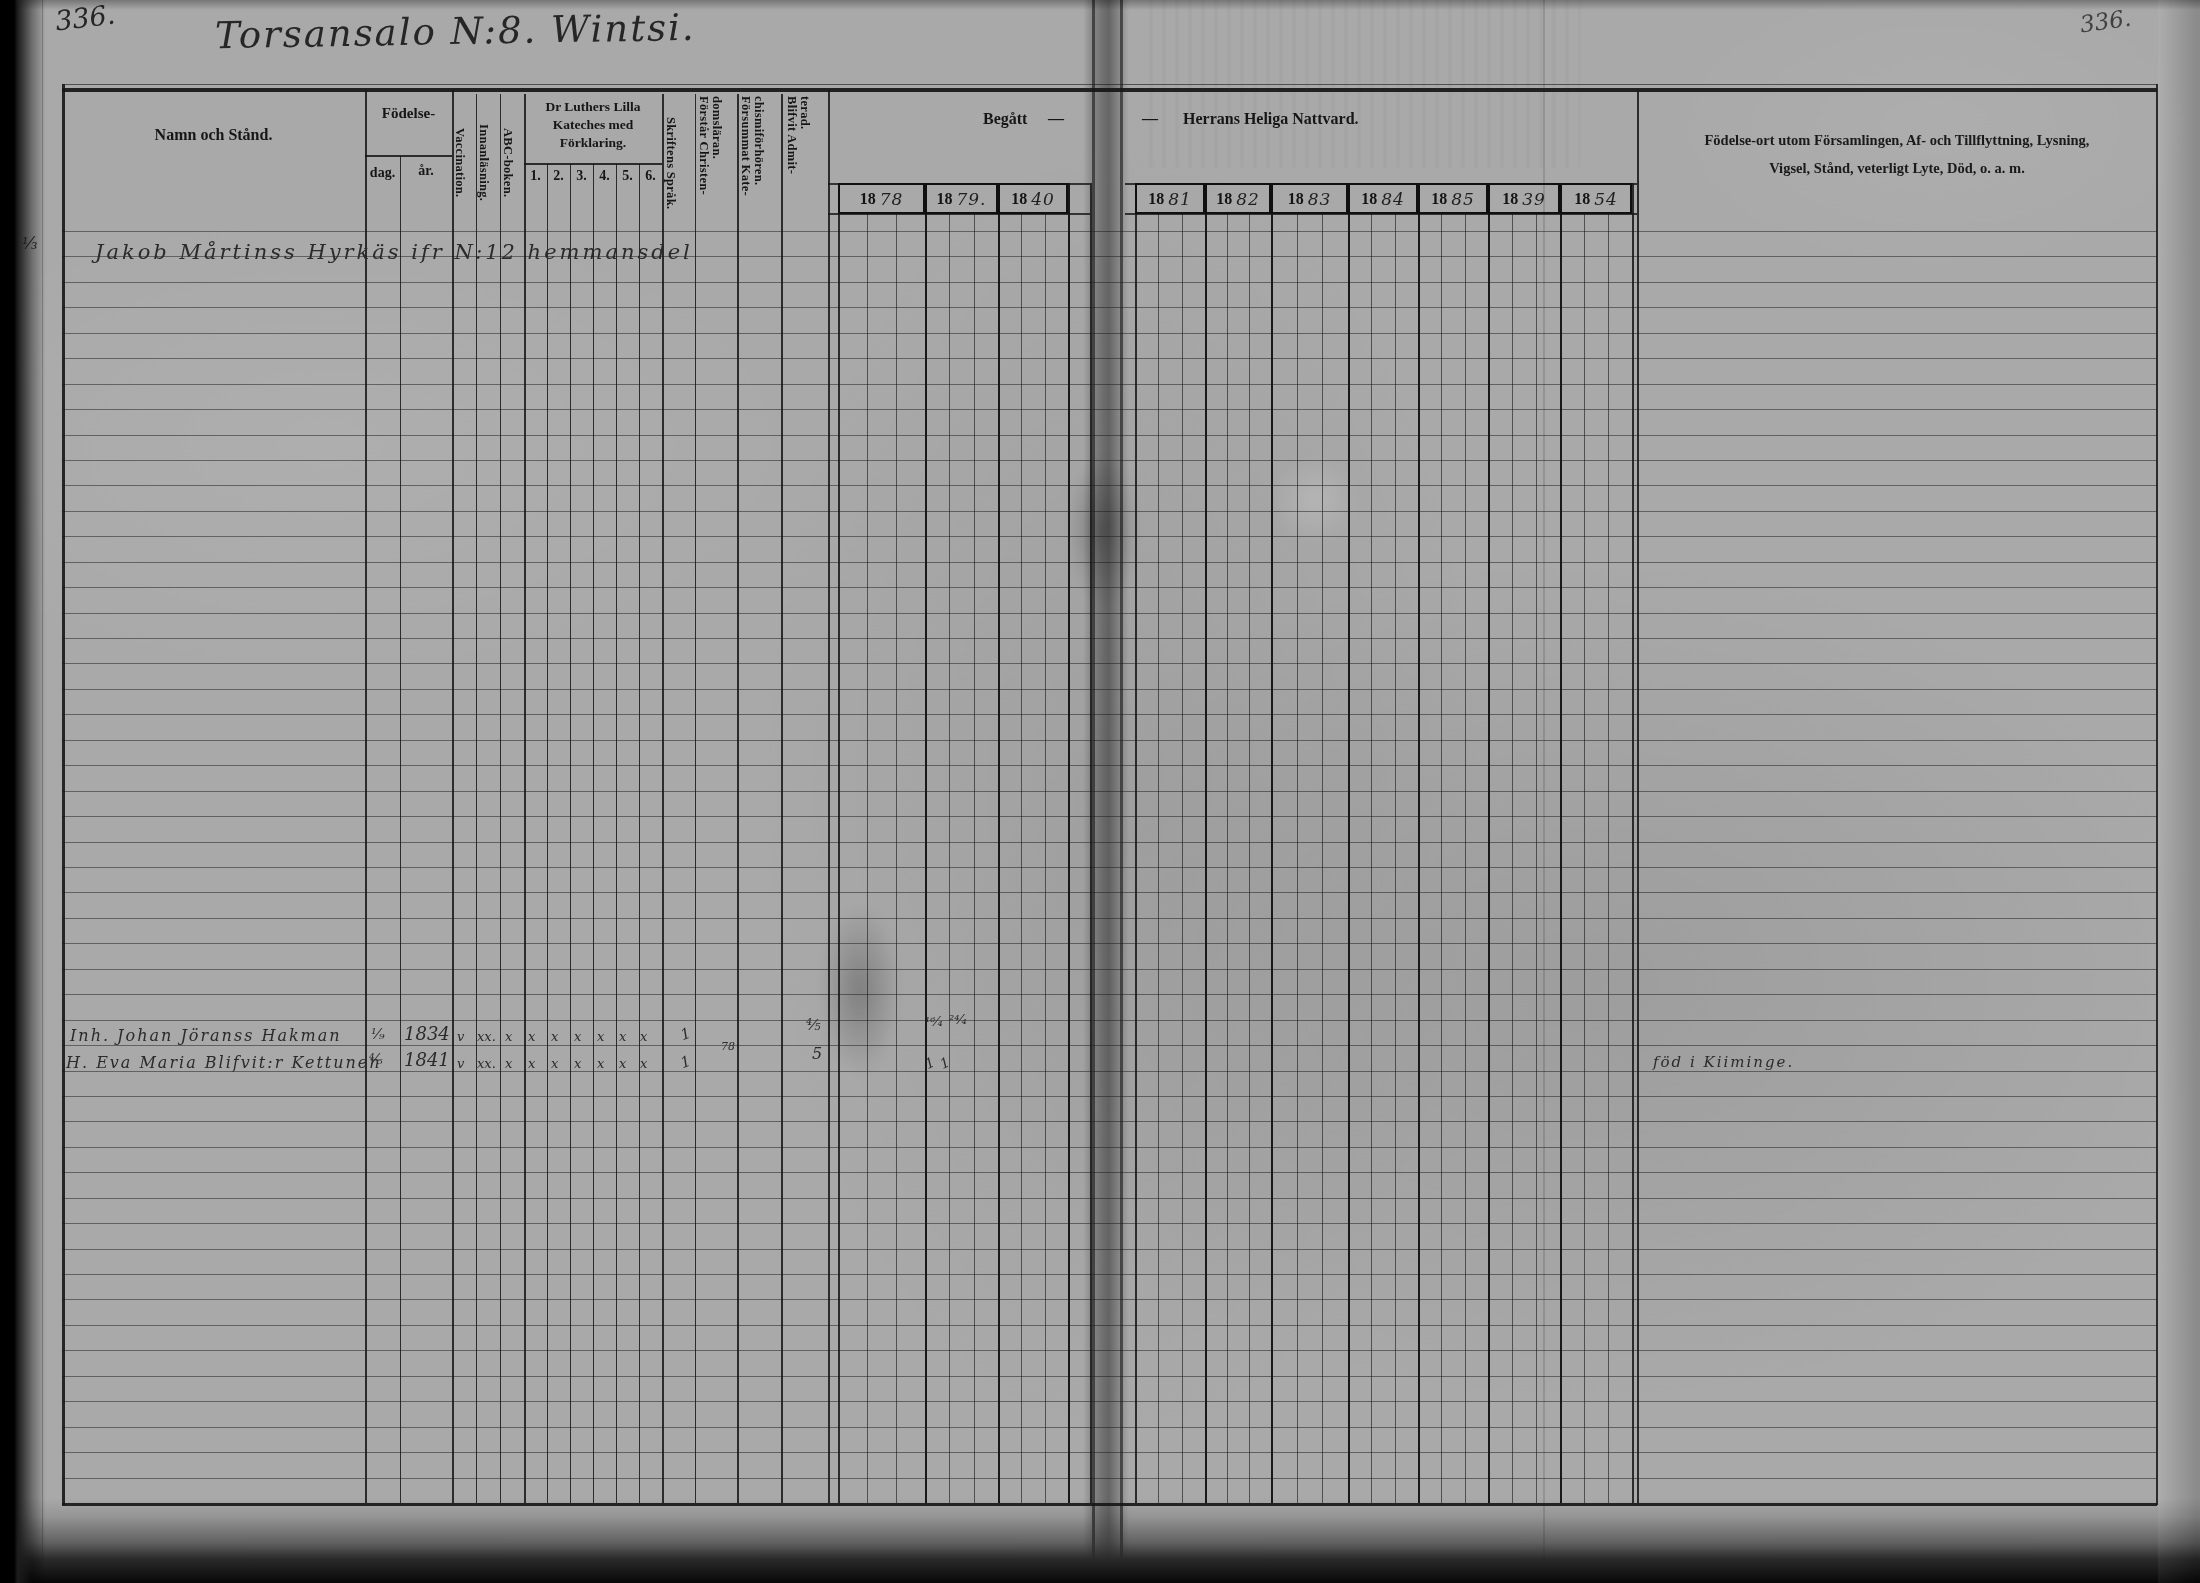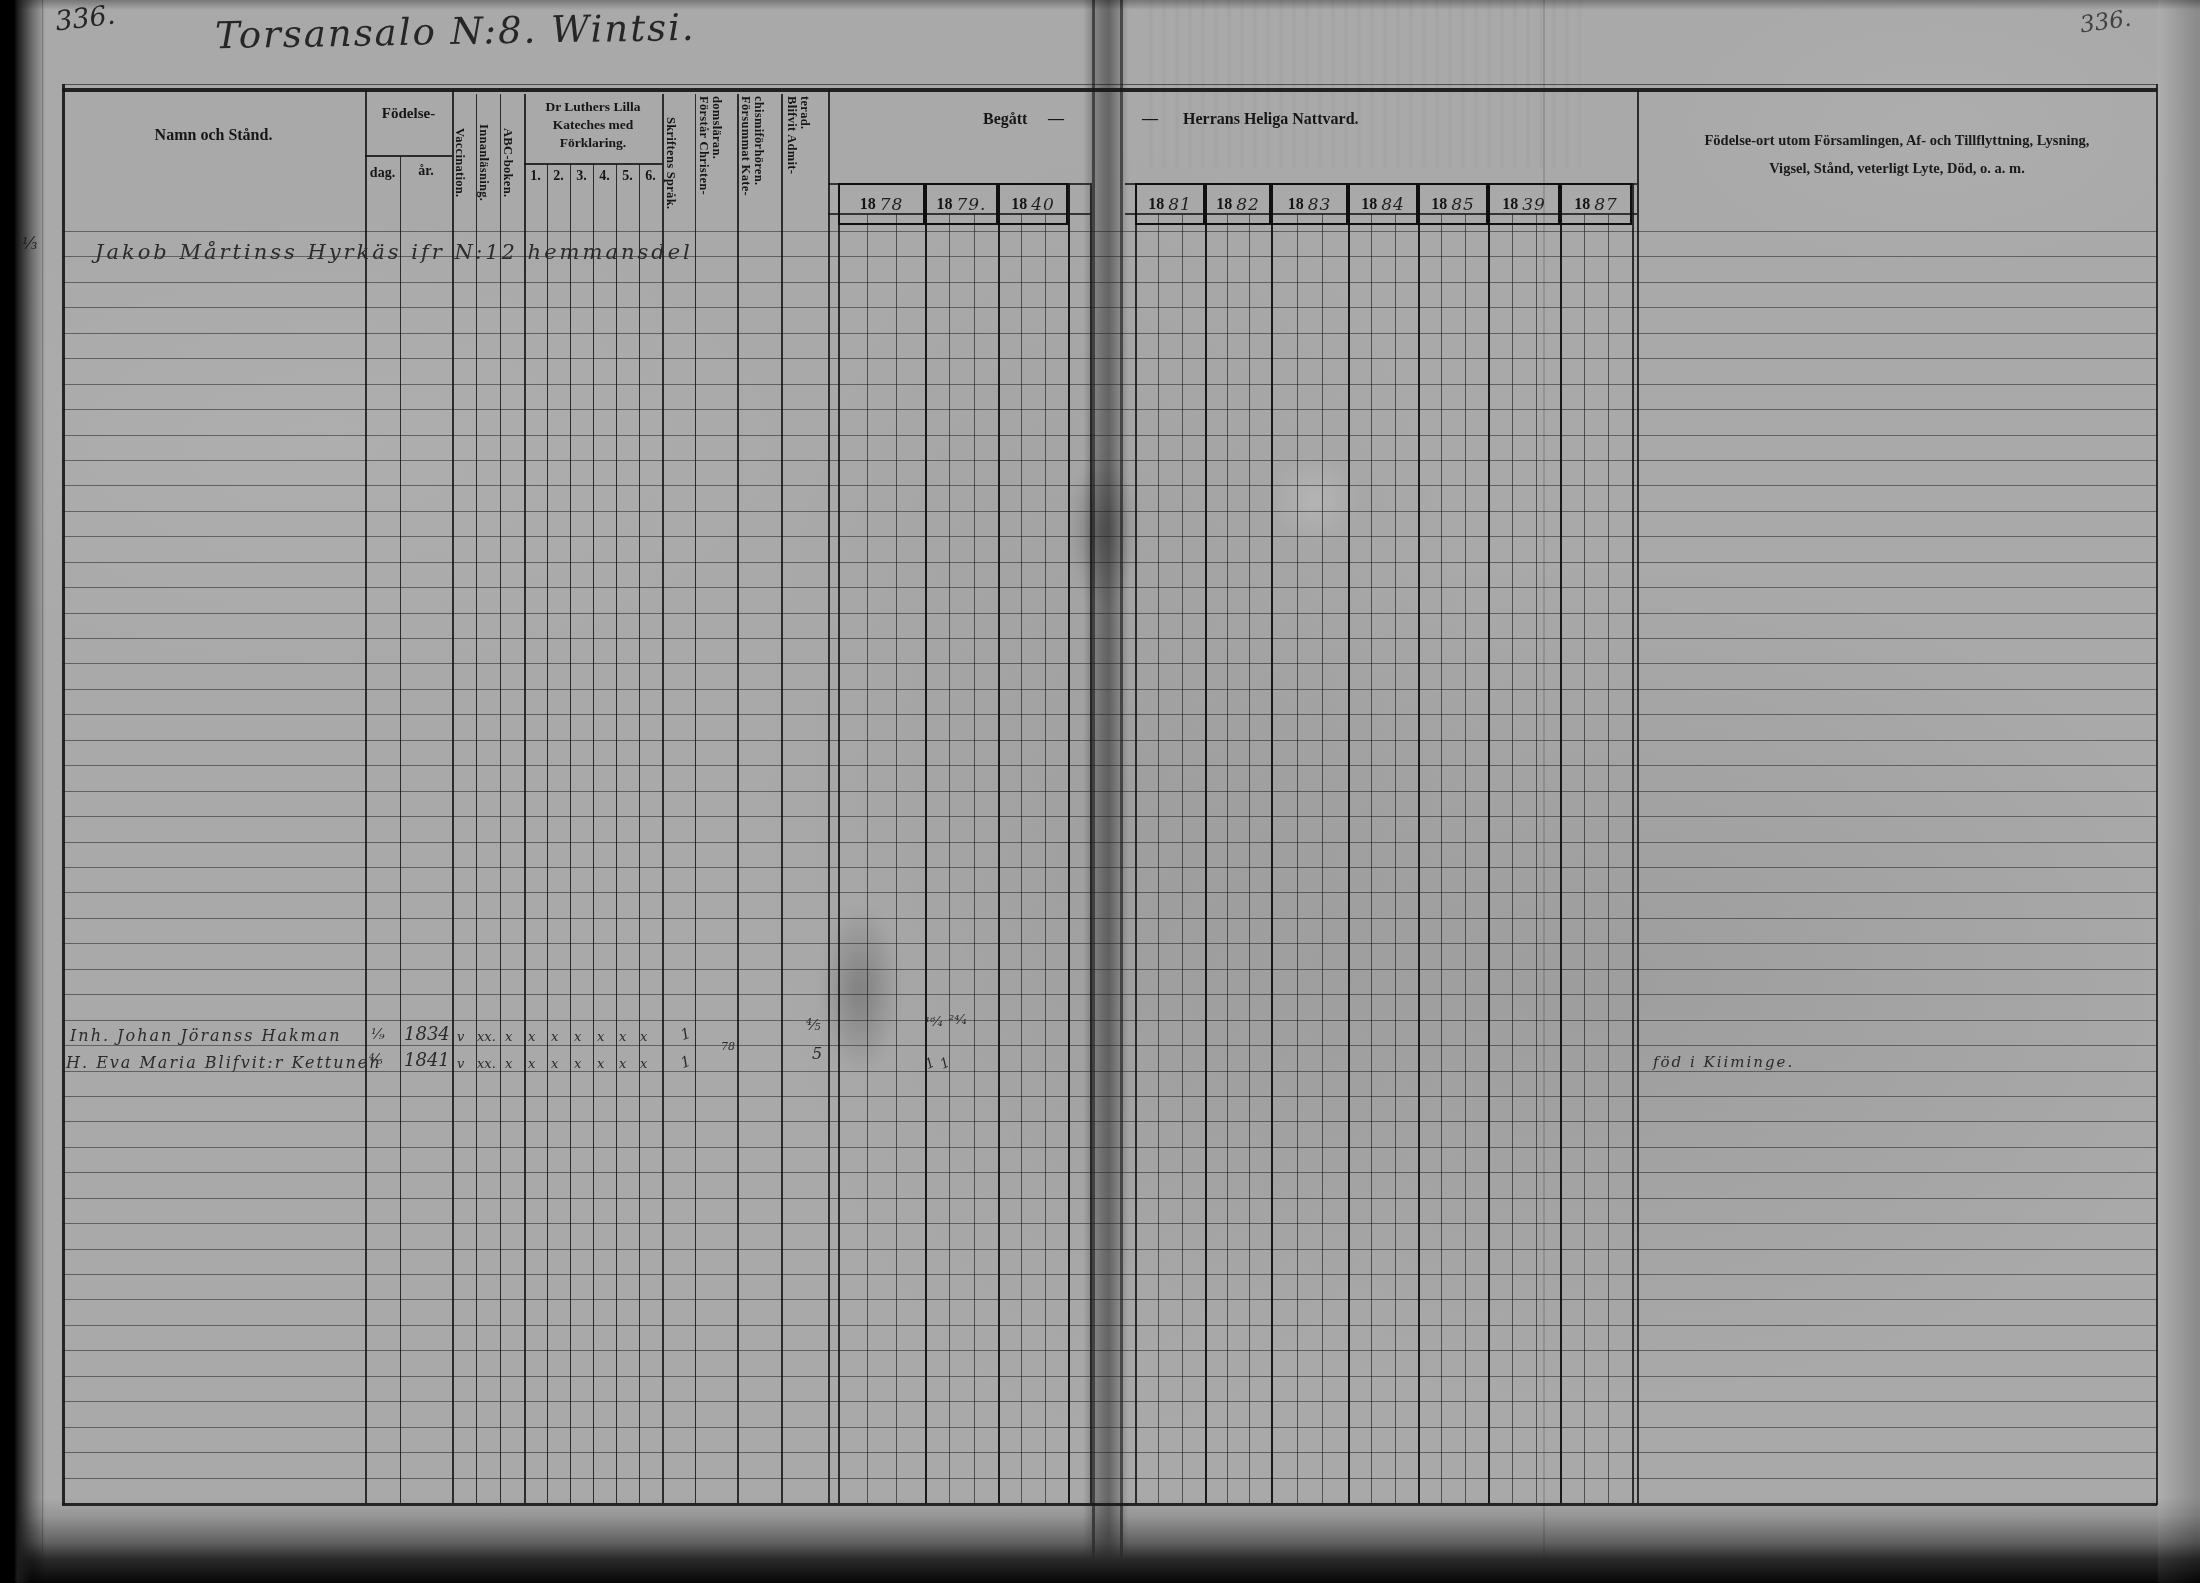--- a/index.html
+++ b/index.html
@@ -33,21 +33,21 @@
     background:radial-gradient(closest-side,rgba(255,255,255,.18),transparent);}
 
   .hline,.vline{position:absolute;background:#161616;}
   .bodygrid{position:absolute;left:62px;top:231px;width:2095px;height:1272px;
     background:repeating-linear-gradient(180deg,rgba(25,25,25,.50) 0 1px,transparent 1px 25.44px);}
   .pl{position:absolute;font-weight:bold;color:#161616;white-space:nowrap;text-align:right;}
   .plc{text-align:center;}
   .vlab{position:absolute;writing-mode:vertical-lr;font-weight:bold;font-size:12.5px;color:#161616;
         line-height:1.05;letter-spacing:.3px;}
   .vlab span{display:block;white-space:nowrap;}
-  .yearbox{position:absolute;top:183px;height:42px;border:2px solid #101010;box-sizing:border-box;
+  .yearbox{position:absolute;top:183px;height:31px;border:2px solid #101010;box-sizing:border-box;
            display:flex;align-items:center;justify-content:center;gap:4px;}
   .yprint{font-weight:bold;font-size:16px;color:#141414;}
   .yhw{font-family:"DejaVu Serif",serif;font-style:italic;font-size:17px;color:#1f1f1f;letter-spacing:1px;}
   .hw{position:absolute;font-family:"DejaVu Serif",serif;font-style:italic;color:#262626;white-space:nowrap;}
   .an{position:absolute;font-family:"DejaVu Serif",serif;font-style:italic;color:#2b2b2b;white-space:nowrap;
       transform-origin:left bottom;}
   .title-hw{font-size:37px;letter-spacing:2px;transform:rotate(-1deg);}
   .pagenum{font-size:27px;transform:rotate(-7deg);}
   .pagenum-r{font-size:23px;transform:rotate(-8deg);opacity:.8;}
   .rightcol-h{position:absolute;font-weight:bold;font-size:14.5px;color:#1a1a1a;text-align:center;width:520px;}
@@ -222,21 +222,21 @@
       <div class="yearbox" style="left: 1418px; width: 70px;">
         <span class="yprint">18</span>
         <span class="yhw">85</span>
       </div>
       <div class="yearbox" style="left: 1488px; width: 72px;">
         <span class="yprint">18</span>
         <span class="yhw">39</span>
       </div>
       <div class="yearbox" style="left: 1560px; width: 72px;">
         <span class="yprint">18</span>
-        <span class="yhw">87</span>
+        <span class="yhw">54</span>
       </div>
     </div>
   <div id="annotations">
       <span class="an" style="left: 22px; top: 234px; font-size: 16px;">¹⁄₃</span>
       <span class="an" style="left: 95px; top: 240px; font-size: 21px; letter-spacing: 3px;">Jakob Mårtinss Hyrkäs ifr N:12 hemmansdel</span>
       <span class="an" style="left: 70px; top: 1026px; font-size: 16px; letter-spacing: 2px;">Inh. Johan Jöranss Hakman</span>
       <span class="an" style="left: 371px; top: 1026px; font-size: 14px;">¹⁄₉</span>
       <span class="an" style="left: 404px; top: 1023px; font-size: 18px;">1834</span>
       <span class="an" style="left: 457px; top: 1029px; font-size: 13px;">v</span>
       <span class="an" style="left: 477px; top: 1029px; font-size: 13px;">xx.</span>

